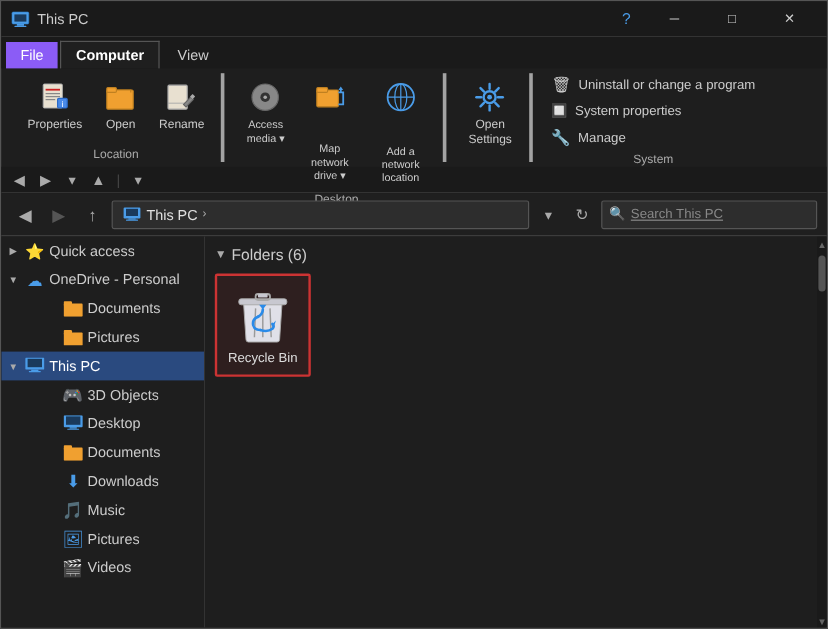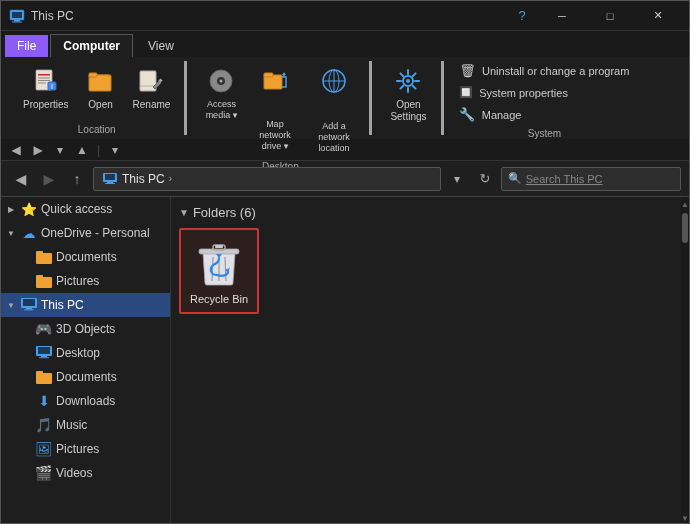--- a/index.html
+++ b/index.html
@@ -288,21 +288,21 @@
       justify-content: center;
       font-size: 13px;
       margin: 0 3px;
       flex-shrink: 0;
     }
     .sidebar-item .item-label {
       font-size: 12px;
       overflow: hidden;
       text-overflow: ellipsis;
     }
-    .indent-2 { padding-left: 19px; }
+    .indent-2 { padding-left: 36px; }
 
     
     .content-area {
       flex: 1;
       background: #1e1e1e;
       overflow-y: auto;
       overflow-x: hidden;
       padding: 8px;
       position: relative;
     }

